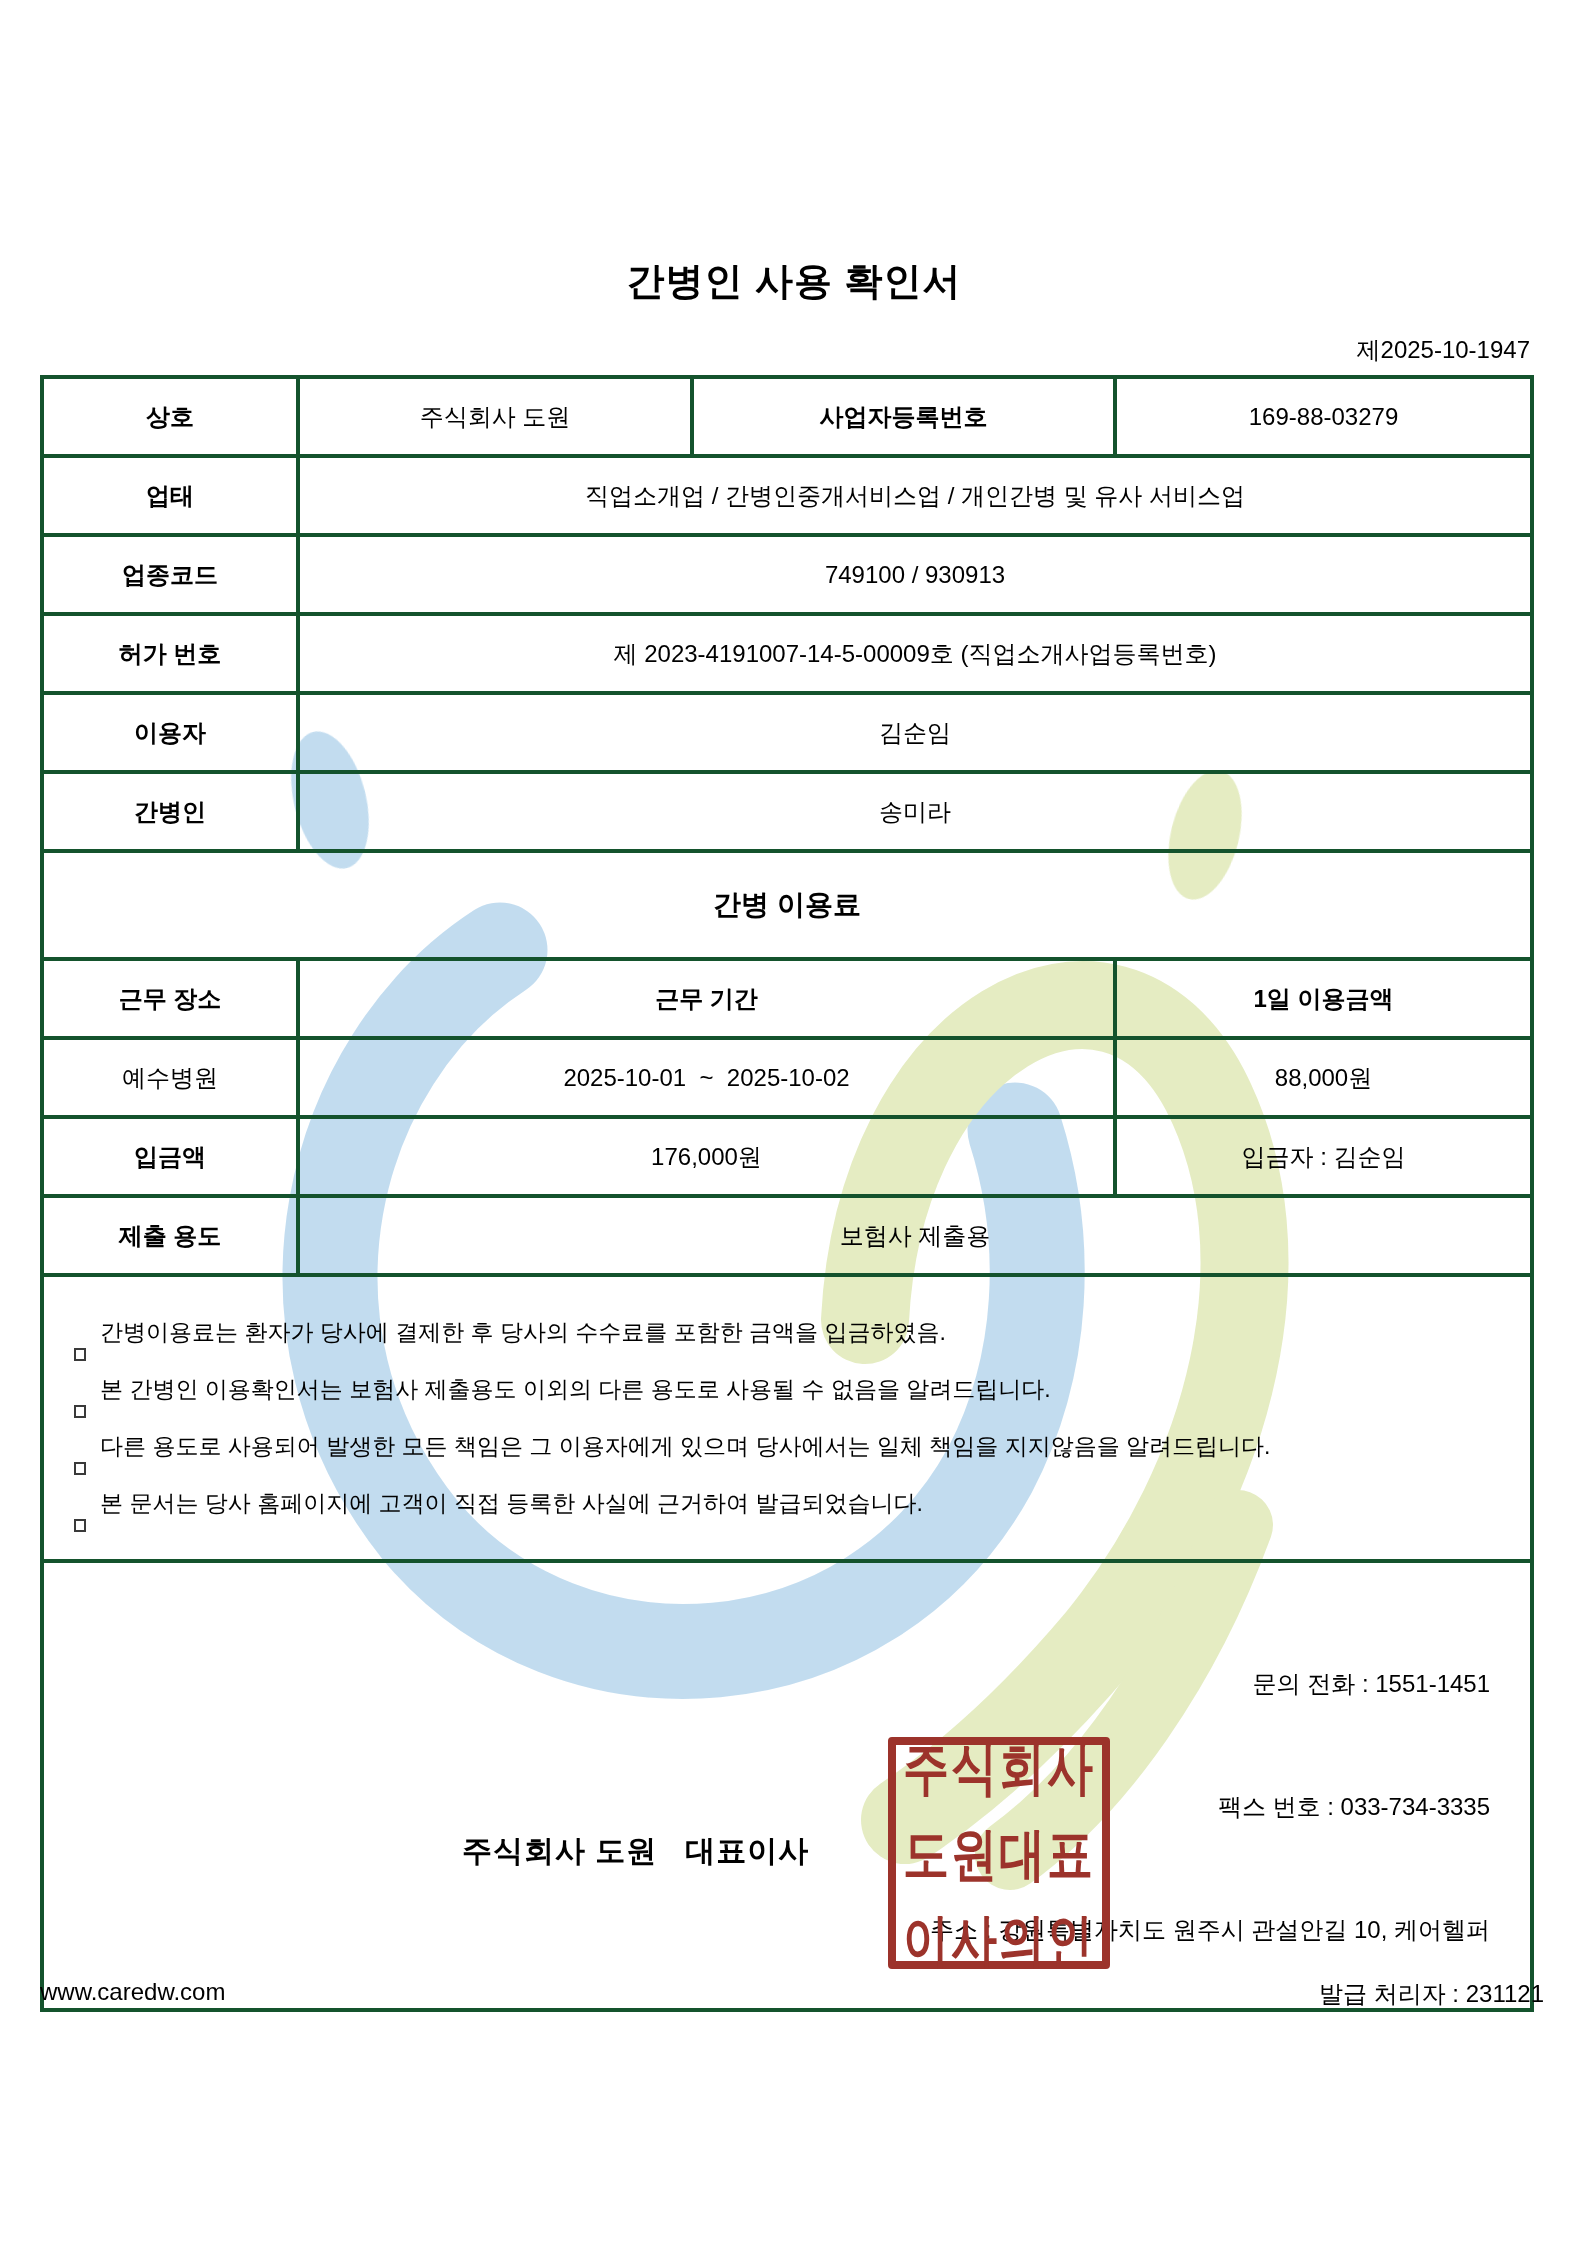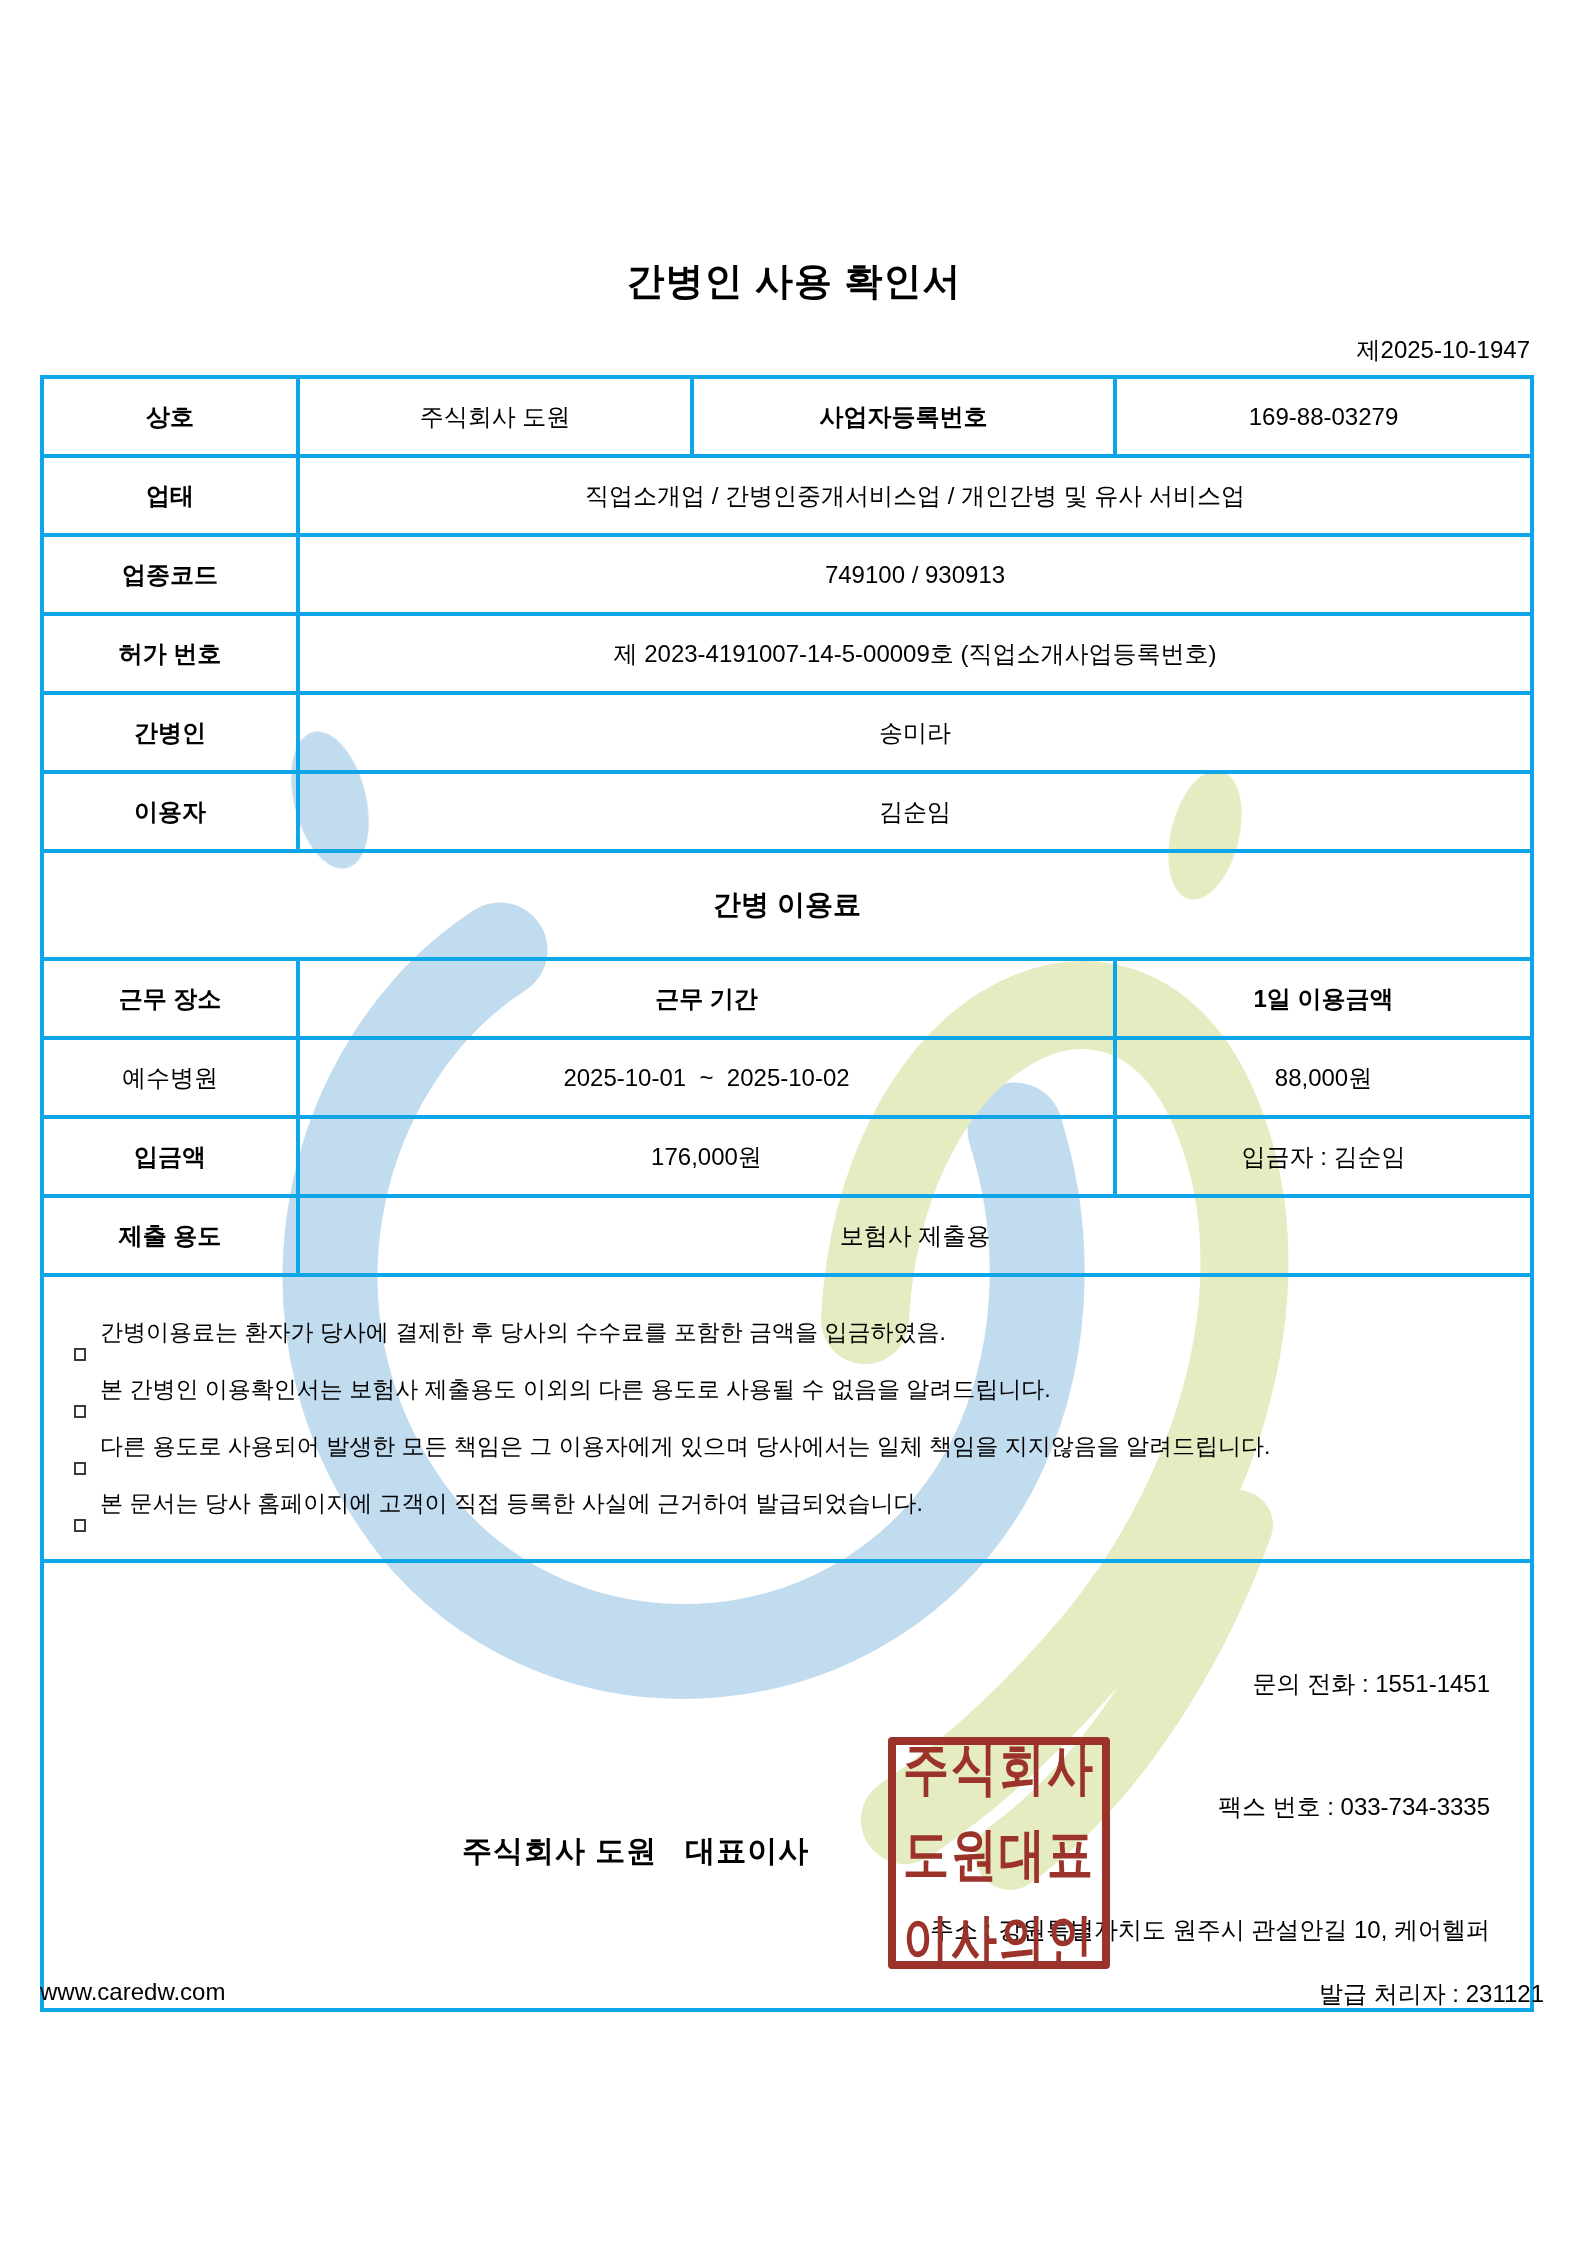--- a/index.html
+++ b/index.html
@@ -21,21 +21,21 @@
   .doc-no{
     position:absolute;top:334px;right:58px;
     font-size:24px;z-index:2;
   }
   table.main{
     position:absolute;top:375px;left:40px;
     width:1490px;border-collapse:collapse;table-layout:fixed;
     z-index:1;
   }
   table.main td{
-    border:4px solid #0ea5e9;
+    border:4px solid #14532d;
     padding:0;text-align:center;vertical-align:middle;
     font-size:24px;background:transparent;
   }
   table.main td.lbl{font-weight:bold;}
   tr.r-std td{height:75px;}
   tr.r-sect td{height:104px;font-size:28px;font-weight:bold;}
   tr.r-notes td{height:282px;text-align:left;vertical-align:middle;}
   tr.r-bottom td{height:445px;position:relative;}
   .pre{white-space:pre;}
   .notes-box{padding-left:30px;}
@@ -112,27 +112,27 @@
       <td class="lbl">업종코드</td>
       <td colspan="3">749100 / 930913</td>
     </tr>
 
     <tr class="r-std">
       <td class="lbl">허가 번호</td>
       <td colspan="3">제 2023-4191007-14-5-00009호 (직업소개사업등록번호)</td>
     </tr>
 
     <tr class="r-std">
+      <td class="lbl">이용자</td>
+      <td colspan="3">김순임</td>
+    </tr>
+
+    <tr class="r-std">
       <td class="lbl">간병인</td>
       <td colspan="3">송미라</td>
-    </tr>
-
-    <tr class="r-std">
-      <td class="lbl">이용자</td>
-      <td colspan="3">김순임</td>
     </tr>
 
     <tr class="r-sect">
       <td colspan="4">간병 이용료</td>
     </tr>
 
     <tr class="r-std">
       <td class="lbl">근무 장소</td>
       <td colspan="2" class="lbl">근무 기간</td>
       <td class="lbl">1일 이용금액</td>

